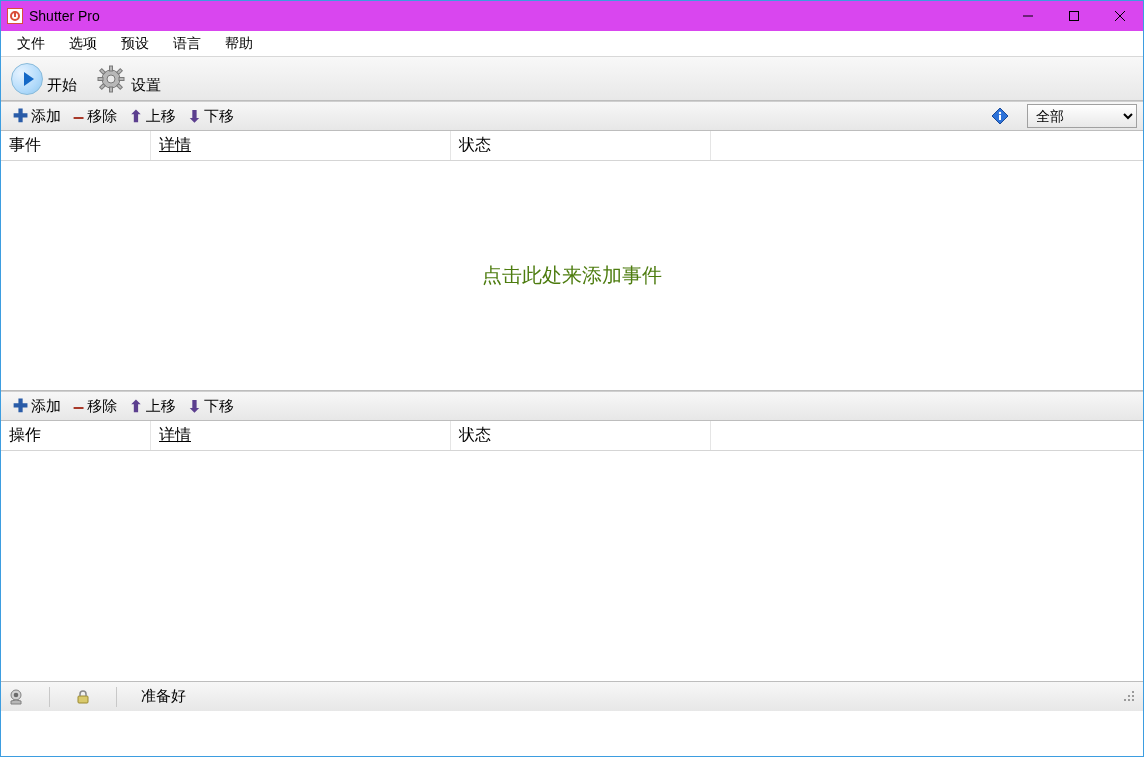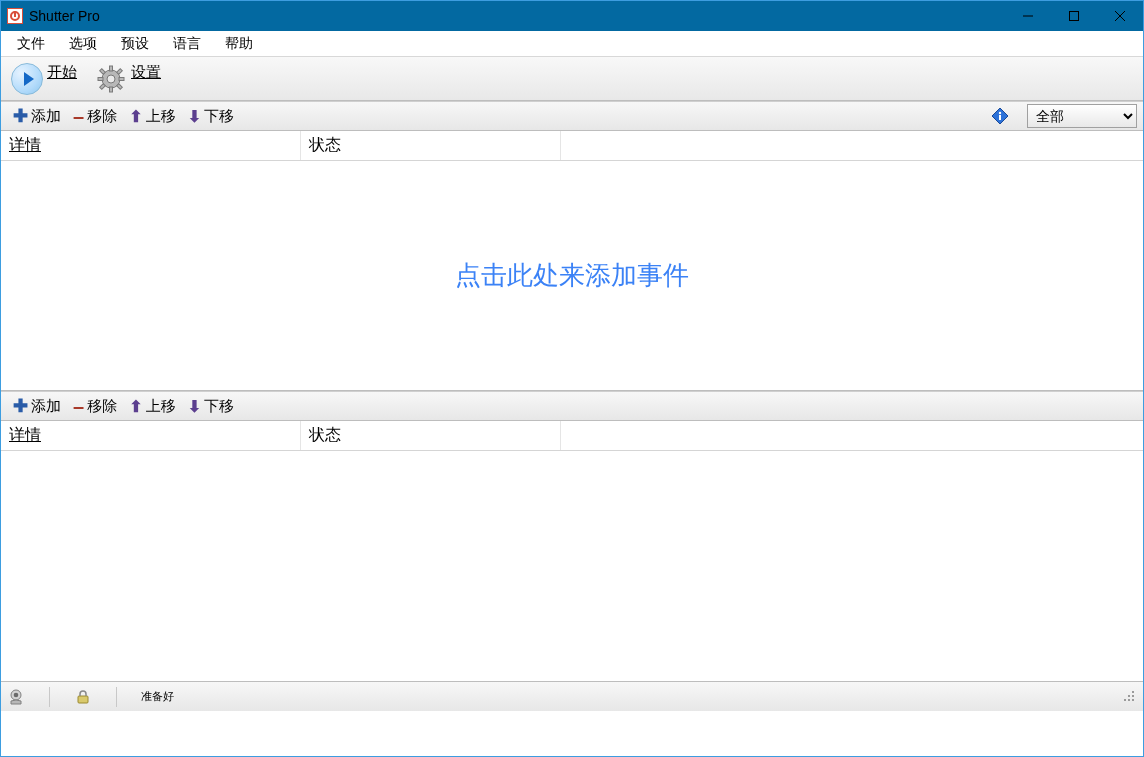--- a/index.html
+++ b/index.html
@@ -9,21 +9,21 @@
   background: #fff;
   width: 1144px;
   height: 757px;
   display: flex;
   flex-direction: column;
   border: 1px solid #3d9de0;
   overflow: hidden;
 }
 .titlebar {
   height: 30px;
-  background: #0369a1;
+  background: #d946ef;
   display: flex;
   align-items: center;
   padding: 0 0 0 6px;
 }
 .titlebar .app-icon {
   width: 16px; height: 16px;
   background: #fff;
   border: 1px solid #d94f3a;
   display: flex; align-items: center; justify-content: center;
   margin-right: 6px;
@@ -58,25 +58,24 @@
 }
 .toolbar {
   height: 44px;
   background: linear-gradient(#f8f8f8,#e8e8e8);
   border-bottom: 1px solid #bdbdbd;
   display:flex; align-items:center;
   padding: 0 6px;
   gap: 10px;
 }
 .tool-btn {
-  display:flex; align-items:flex-start; gap:4px;
+  display:flex; align-items:flex-end; gap:4px;
   padding: 2px 4px;
   font-size: 15px;
   color:#000;
-  text-decoration:underline;
 }
 .icon-circle {
   width:32px; height:32px; border-radius:50%;
   background: radial-gradient(circle at 30% 30%, #e6f3ff, #b3dbfb 60%, #8cc7f0);
   border:1px solid #88bada;
   display:flex; align-items:center; justify-content:center;
 }
 .icon-play {
   width:0; height:0;
   border-left:10px solid #1569c7;
@@ -148,36 +147,36 @@
 .gh-col.c2 { width:300px;text-decoration:underline; }
 .gh-col.c3 { width:260px; }
 .gh-col.c4 { flex:1; border-right:none; }
 .grid-body {
   flex:1;
   background:#fff;
   display:flex; align-items:center; justify-content:center;
   border-bottom:1px solid #bdbdbd;
 }
 .placeholder-link {
-  font-size: 26px;
-  color:#3b82f6;
+  font-size: 20px;
+  color:#4d7c0f;
 }
 .section {
   display:flex; flex-direction:column;
 }
 .section.events { height: 290px; }
 .section.actions { height: 290px; }
 .statusbar {
   height: 30px;
   background: linear-gradient(#f7f7f7,#e7e7e7);
   border-top:1px solid #bdbdbd;
   display:flex; align-items:center;
   padding: 0 6px;
   gap:24px;
-  font-size:11px;
+  font-size:15px;
 }
 .status-icon {
   width:18px; height:18px;
   display:flex;align-items:center;justify-content:center;
 }
 .status-icon svg{width:16px;height:16px;}
 .sep { width:1px; height:20px; background:#c8c8c8; }
 .grip {
   margin-left:auto;
   width:14px;height:14px;
@@ -277,20 +276,21 @@
           <polygon points="9,1 17,9 9,17 1,9" fill="#2d72d9" stroke="#1a4a99"></polygon>
           <circle cx="9" cy="6" r="1.2" fill="#fff"></circle>
           <rect x="8" y="8" width="2" height="5" fill="#fff"></rect>
         </svg>
     </div>
     <select class="filter-select">
       <option>全部</option>
     </select>
   </div>
   <div class="grid-header">
+    <div class="gh-col c1">事件</div>
     <div class="gh-col c2">详情</div>
     <div class="gh-col c3">状态</div>
     <div class="gh-col c4"></div>
   </div>
   <div class="grid-body">
     <div class="placeholder-link">点击此处来添加事件</div>
   </div>
 </div>
 
 <div class="section actions">
@@ -306,20 +306,21 @@
     <div class="stbtn">
       <span class="arrow-up">⬆</span>
       <span>上移</span>
     </div>
     <div class="stbtn">
       <span class="arrow-down">⬇</span>
       <span>下移</span>
     </div>
   </div>
   <div class="grid-header">
+    <div class="gh-col c1">操作</div>
     <div class="gh-col c2">详情</div>
     <div class="gh-col c3">状态</div>
     <div class="gh-col c4"></div>
   </div>
 </div>
 
 <div class="statusbar">
   <div class="status-icon">
     <svg viewBox="0 0 16 16">
         <circle cx="8" cy="6" r="5" fill="#d3d3d3" stroke="#808080"></circle>

